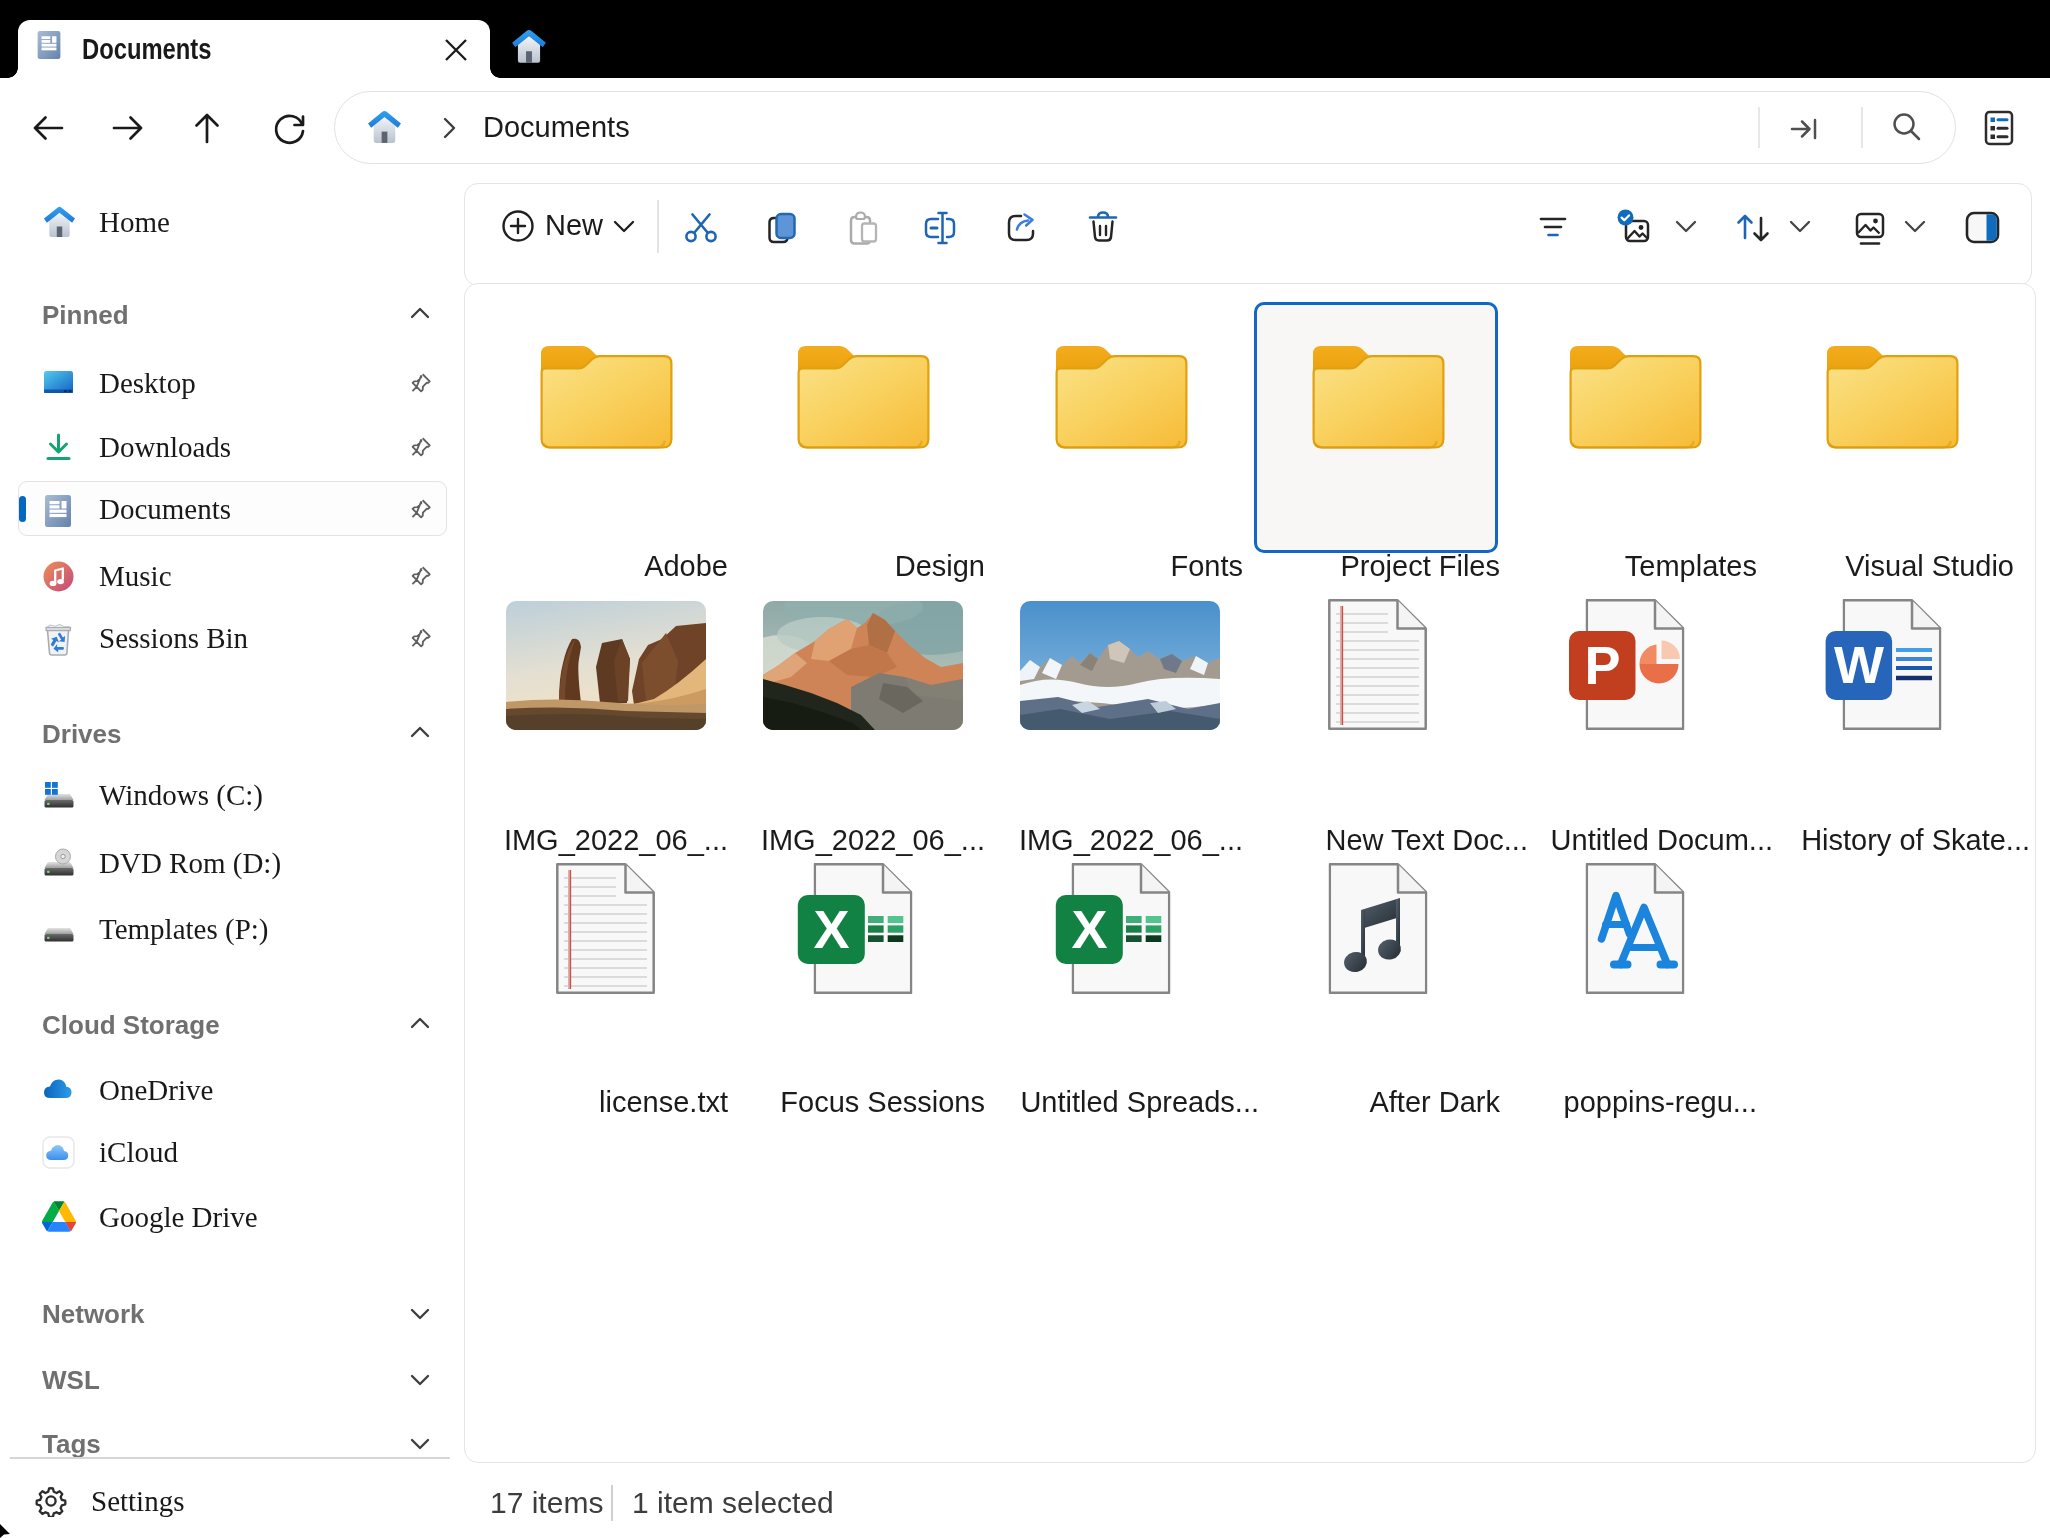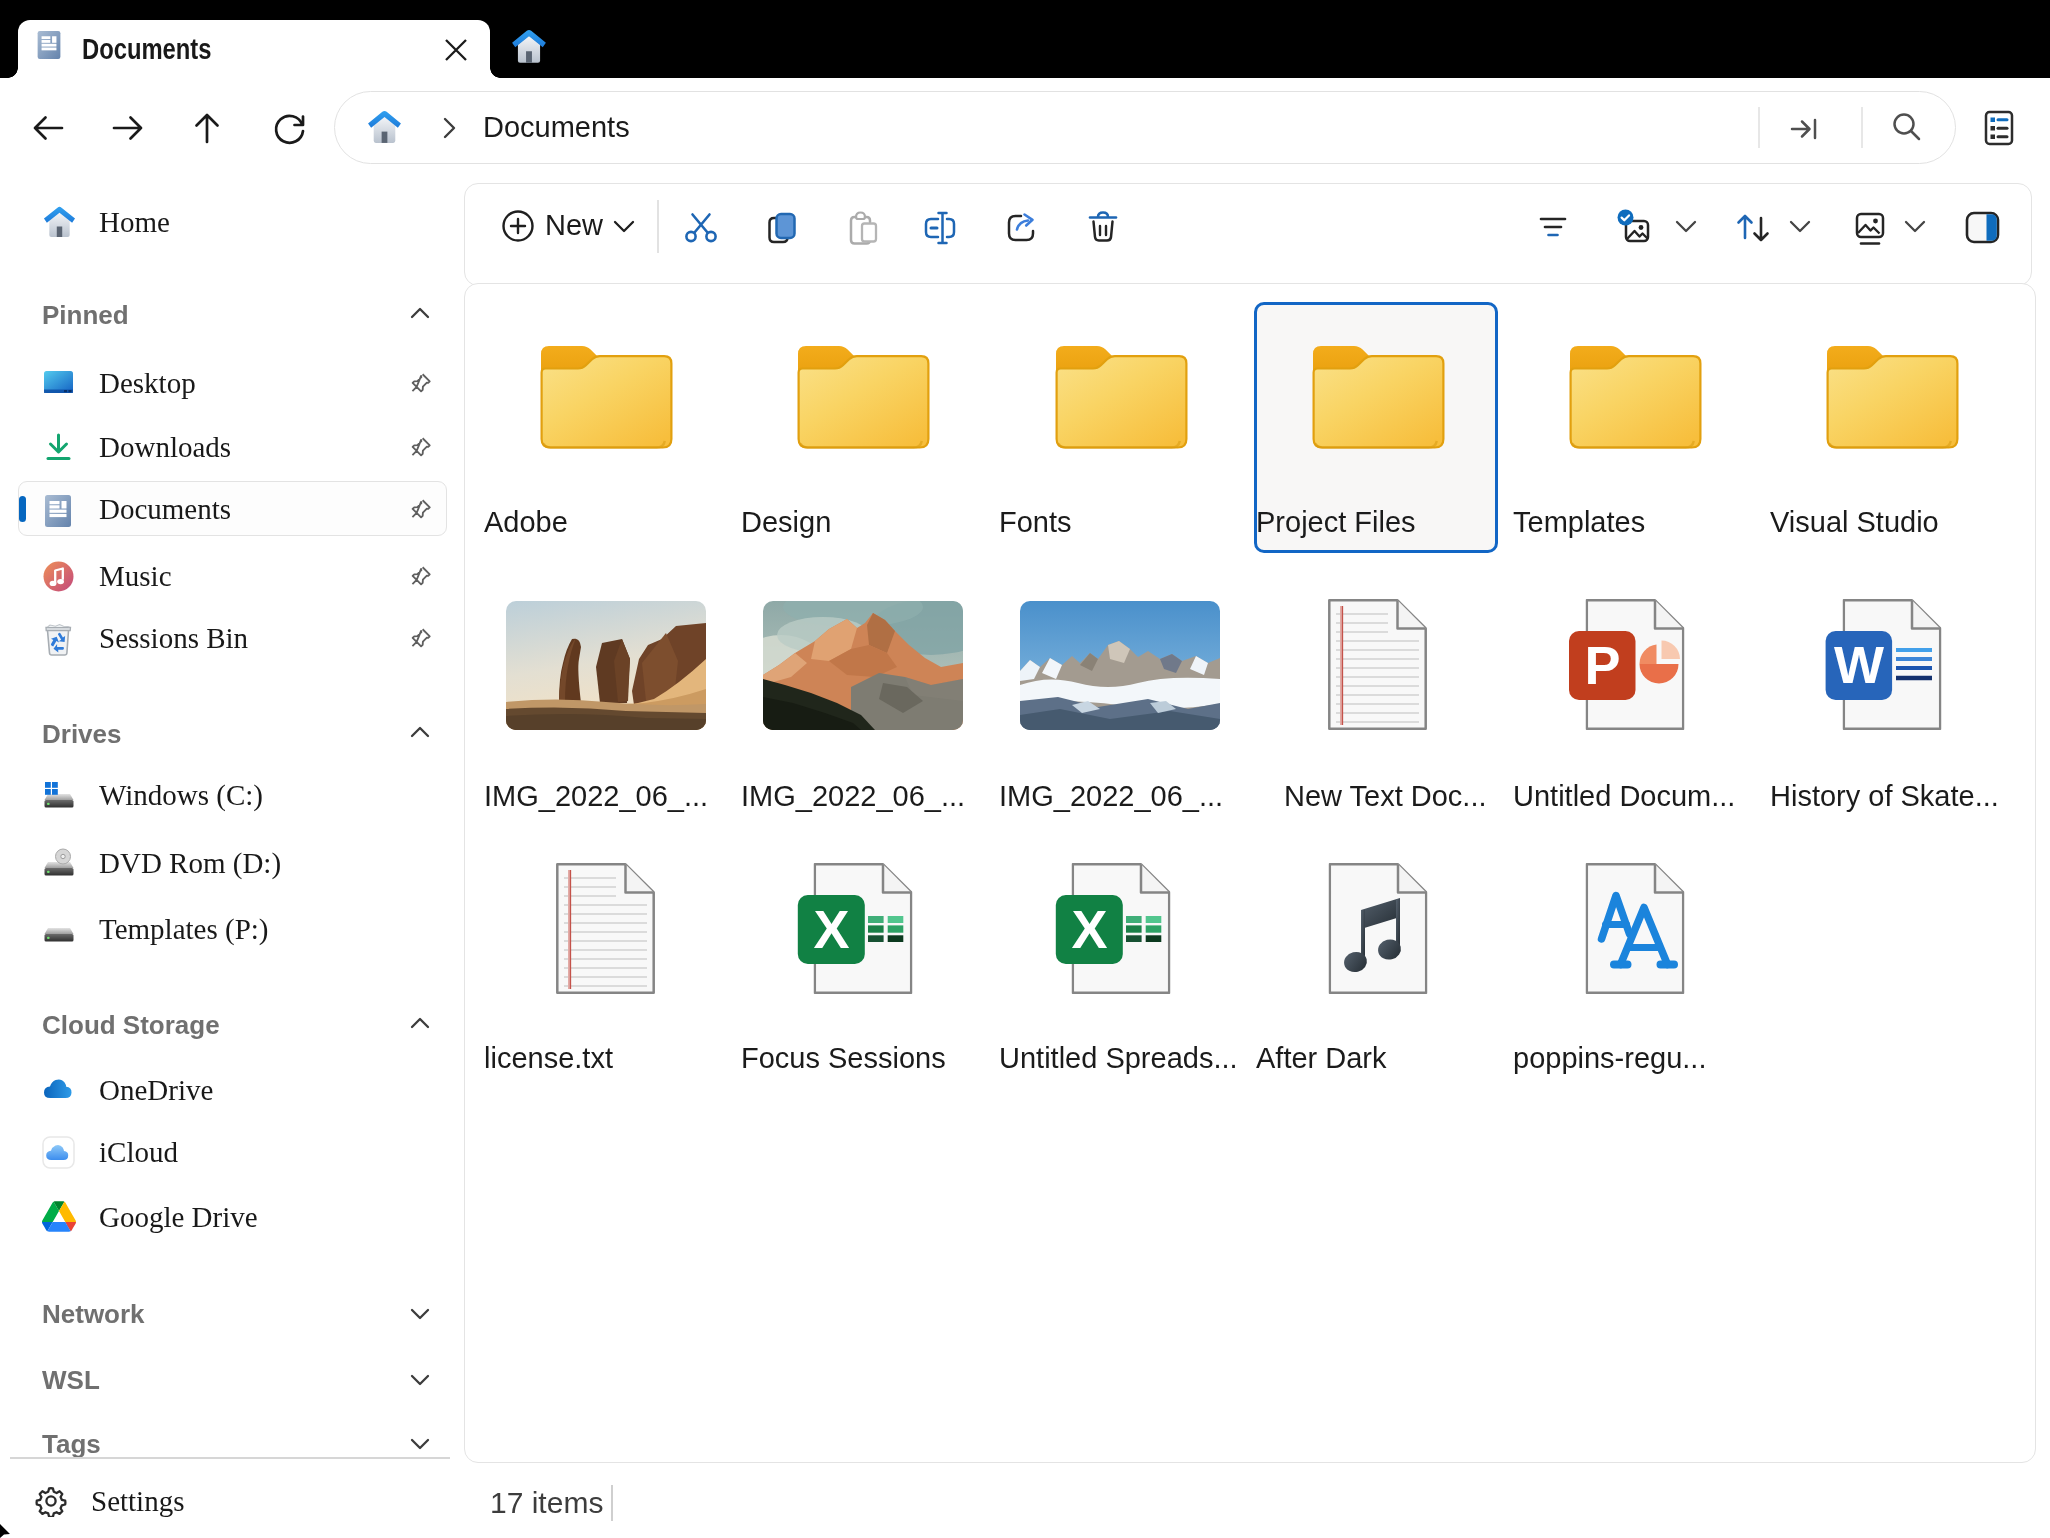--- a/index.html
+++ b/index.html
@@ -42,22 +42,22 @@
   .spin  { position:absolute; left:408px; }
   .schev { position:absolute; left:366px; top:2px; }
   #sdoccard { position:absolute; left:18px; top:481px; width:429px; height:55px;
       background:#fdfdfd; border:1.5px solid #e3e3e3; border-radius:9px; }
   #sdocbar { position:absolute; left:19px; top:496px; width:7px; height:26px;
       border-radius:4px; background:#0667c0; }
   #sideSep { position:absolute; left:10px; top:1457px; width:440px; height:1.5px; background:#d6d6d6; }
   
   #content { position:absolute; left:464px; top:283px; width:1572px; height:1180px;
       border:1.5px solid #e4e4e4; border-radius:14px; background:#fff; }
-  .lbl { position:absolute; height:36px; line-height:36px; text-align:left;
-         font-size:29px; color:#1b1b1b; white-space:nowrap; }
+  .lbl { position:absolute; height:36px; line-height:36px; text-align:right;
+         font-size:29px; color:#1b1b1b; white-space:nowrap;margin-top:44px; }
   #seltile { position:absolute; left:789px; top:18px; width:244px; height:251px;
       background:#f8f7f6; border:3px solid #1266c5; border-radius:10px; }
   
   #status { position:absolute; left:464px; top:1463px; width:1586px; height:75px; background:#fff; }
   #status .st { position:absolute; top:0; height:75px; line-height:80px; font-size:30px; color:#3d3d3d; }
   #stdiv { position:absolute; left:147px; top:22px; width:1.5px; height:36px; background:#cfcfcf; }
 </style>
 </head>
 <body>
 <svg width="0" height="0" style="position:absolute">
@@ -628,17 +628,18 @@
     <div class="lbl abs" style="left:19px;top:756px;width:244px">license.txt</div>
     <div class="lbl abs" style="left:276px;top:756px;width:244px">Focus Sessions</div>
     <div class="lbl abs" style="left:534px;top:756px;width:260px">Untitled Spreads...</div>
     <div class="lbl abs" style="left:791px;top:756px;width:244px">After Dark</div>
     <div class="lbl abs" style="left:1048px;top:756px;width:244px">poppins-regu...</div>
   </div>
 
   <div id="status">
     <span class="st" style="left:26px">17 items</span>
     <span id="stdiv"></span>
+    <span class="st" style="left:168px">1 item selected</span>
   </div>
   <svg style="position:absolute;left:0;top:1524px" width="12" height="14" viewBox="0 0 12 14">
     <path d="M0 0 L10 10 L4 10.5 L0 14 Z" fill="#000"></path>
     </svg>
 </div>
 
 </body></html>

